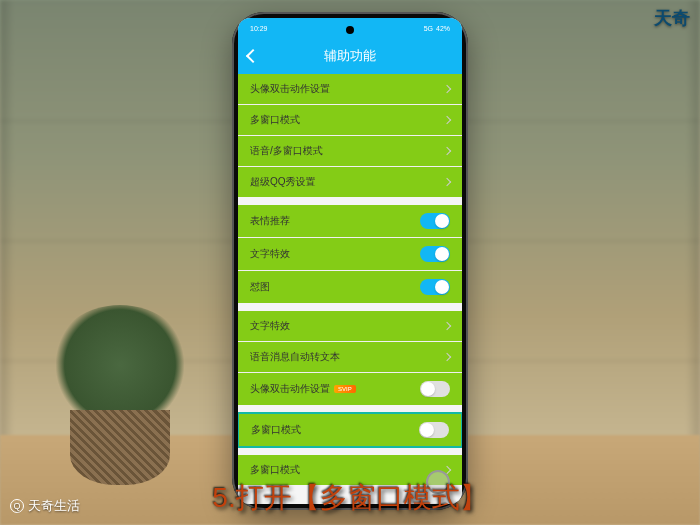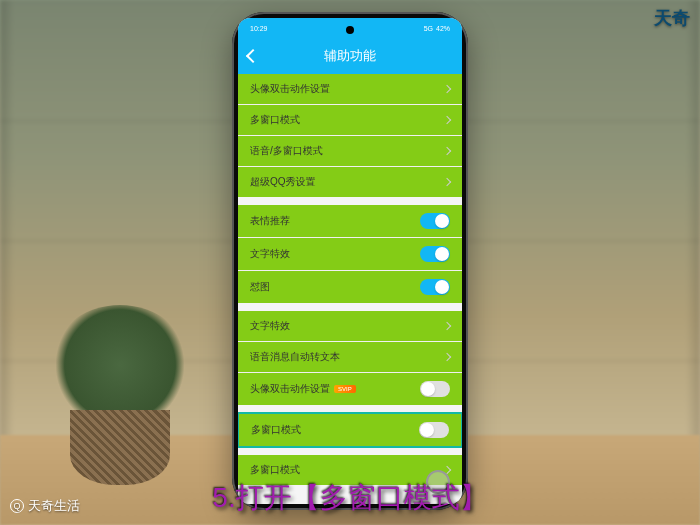--- a/index.html
+++ b/index.html
@@ -115,21 +115,21 @@
   background: linear-gradient(90deg, #ffa500, #ff6600);
   padding: 1px 4px; border-radius: 2px; margin-left: 4px;
 }
 .nav-circle {
   position: absolute; bottom: 10px; right: 12px;
   width: 24px; height: 24px; border: 2px solid #999; border-radius: 50%;
   background: rgba(200,200,200,0.5);
 }
 .caption {
   position: absolute; bottom: 8px; left: 50%; transform: translateX(-50%);
-  font-size: 28px; color: #a21caf; font-weight: 500;
+  font-size: 28px; color: #c2410c; font-weight: 500;
   text-shadow: 2px 2px 4px rgba(0,0,0,0.8), -1px -1px 2px rgba(0,0,0,0.8);
   white-space: nowrap;
   text-align: center;
 }
 .watermark-tr {
   position: absolute; top: 6px; right: 10px;
   color: #0c4a6e; font-size: 18px; font-weight: 600;
   text-shadow: 0 1px 3px rgba(0,0,0,0.5);
 }
 .watermark-bl {

